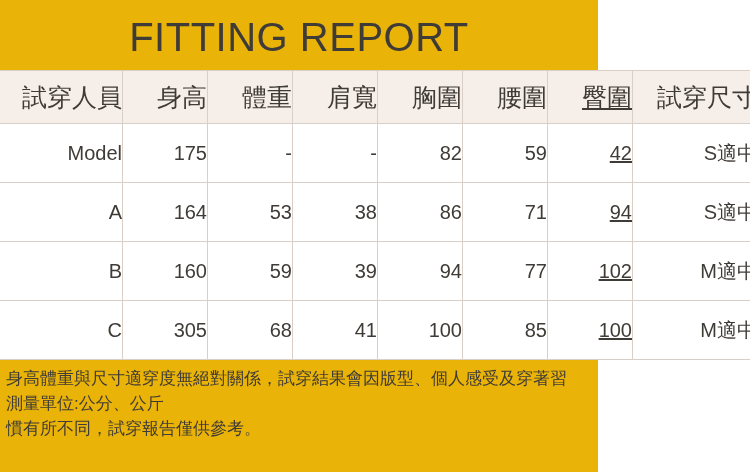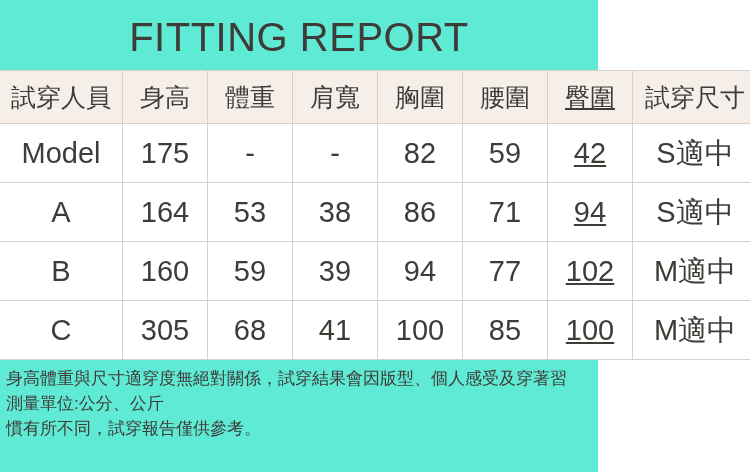--- a/index.html
+++ b/index.html
@@ -11,60 +11,60 @@
     height: 472px;
     background: #ffffff;
     font-family: "Liberation Sans", sans-serif;
     color: #3d3a36;
     overflow: hidden;
   }
   .sheet {
     width: 598px;
     height: 472px;
     position: relative;
-    background: #5eead4;
+    background: #eab308;
     box-sizing: border-box;
   }
   .title {
     text-align: center;
     font-size: 40px;
     letter-spacing: 0.5px;
     font-weight: normal;
     color: #3f3b37;
     padding: 8px 0 4px 0;
     margin: 0;
     line-height: 58px;
     font-family: "Liberation Sans", sans-serif;
   }
   table.fit {
     width: 750px;
     border-collapse: collapse;
     table-layout: fixed;
   }
   table.fit th, table.fit td {
-    text-align: center;
+    text-align: right;
     font-weight: normal;
     color: #3f3b37;
     border-right: 1px solid #d9cfc6;
     border-bottom: 1px solid #d9cfc6;
   }
   table.fit tr > *:last-child {
     border-right: none;
   }
   table.fit thead th {
     background: #f6eee8;
     font-size: 25px;
     height: 52px;
     line-height: 52px;
     border-top: 1px solid #d9cfc6;
     border-bottom: 1px solid #d9cfc6;
     padding: 0;
   }
   table.fit tbody td {
-    font-size: 29px;
+    font-size: 20px;
     height: 58px;
     line-height: 58px;
     background: #ffffff;
     padding: 0;
   }
   table.fit tbody tr:last-child td {
     border-bottom: 1px solid #d9cfc6;
   }
   .notes {
     padding: 6px 6px 0 6px;

